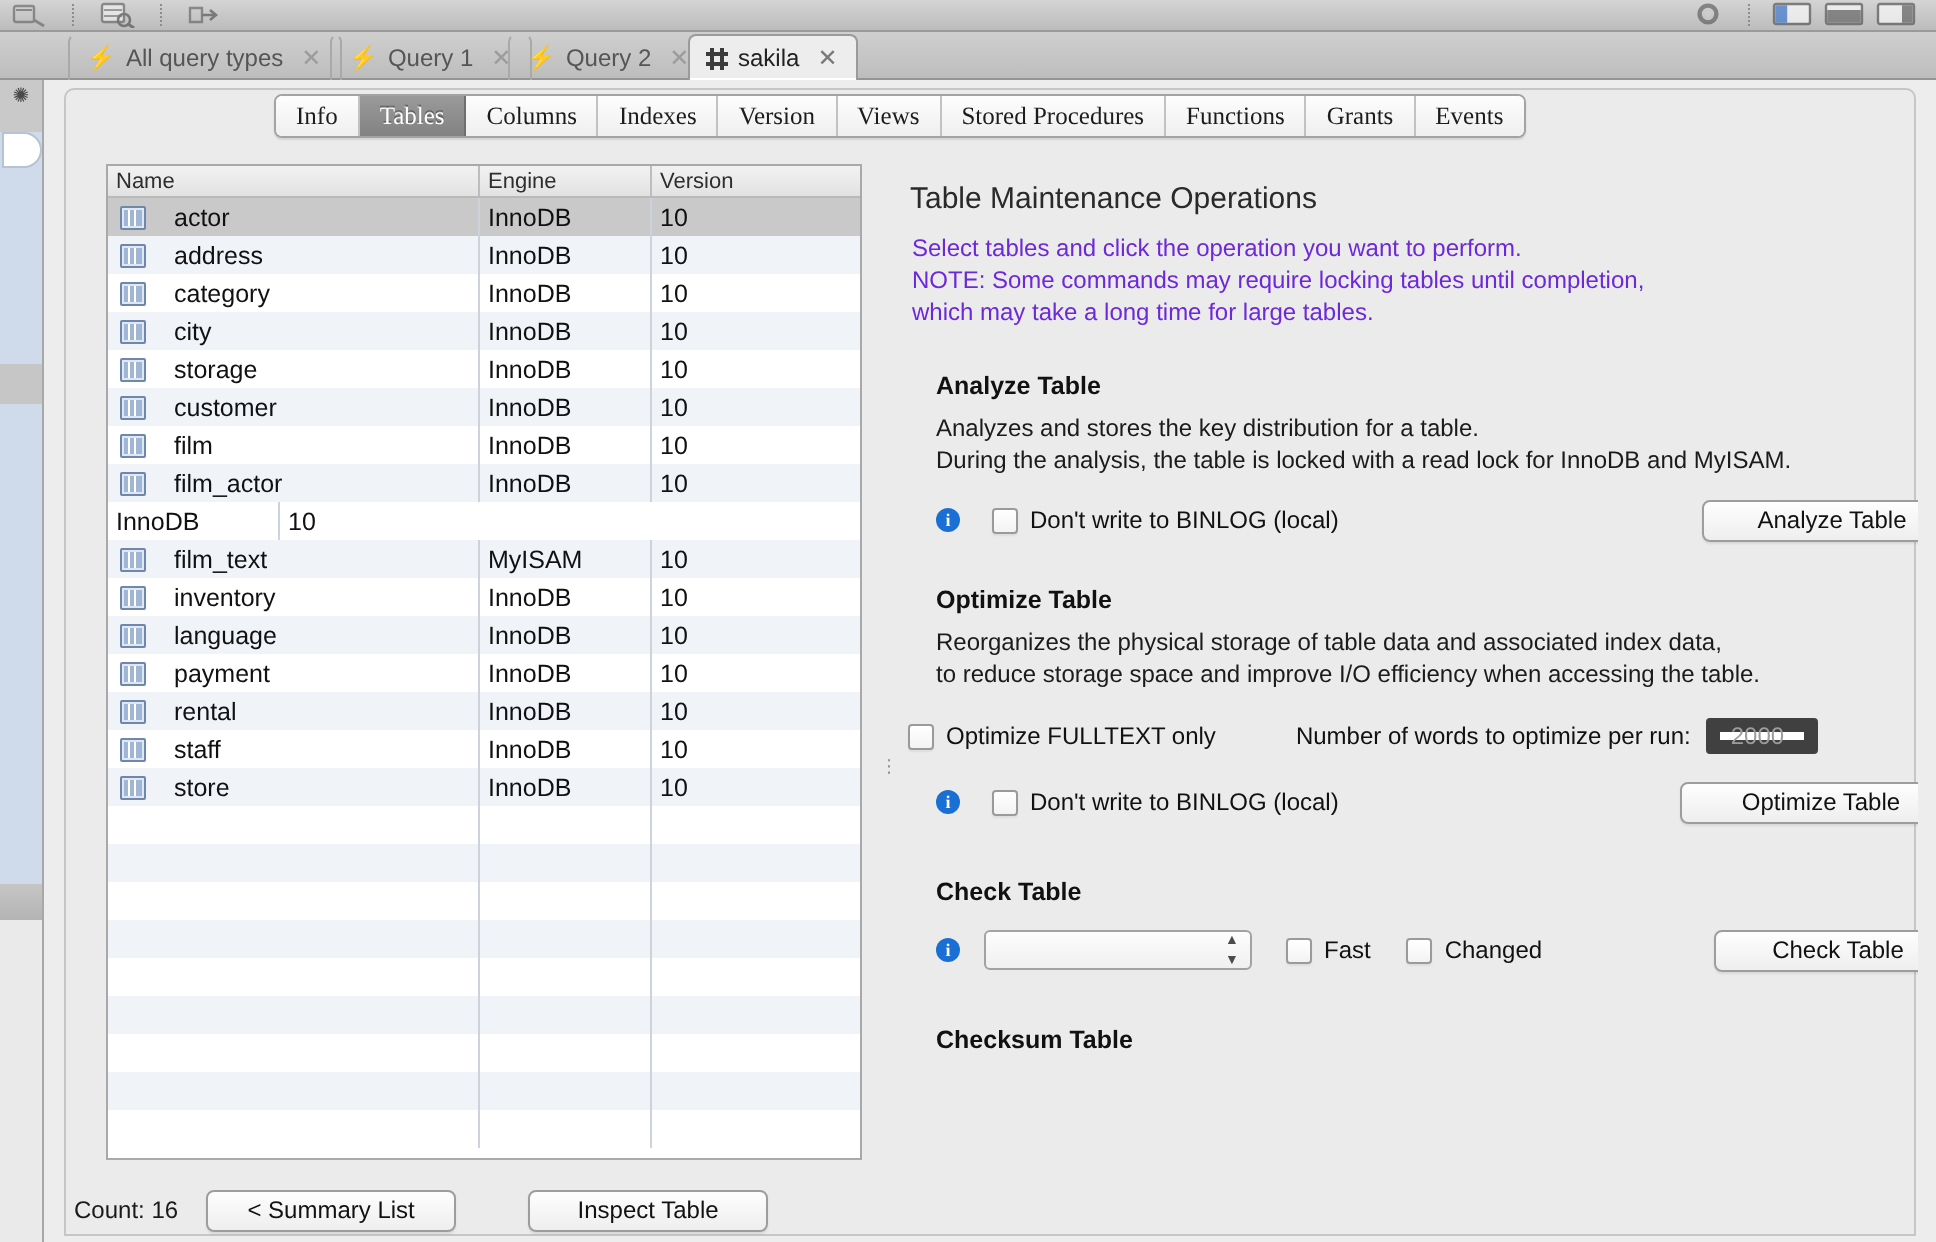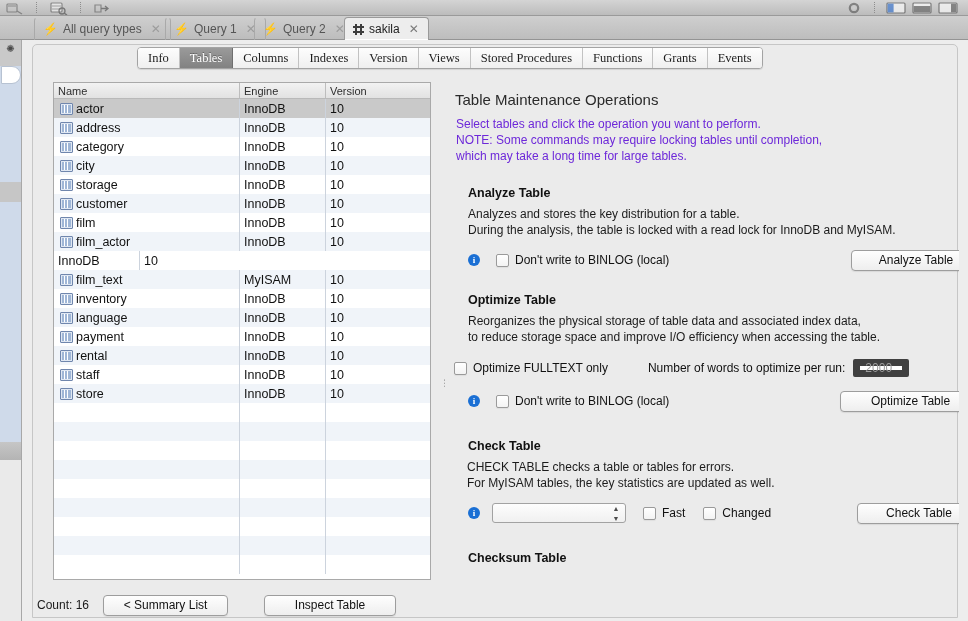--- a/index.html
+++ b/index.html
@@ -172,21 +172,21 @@
   }
   .row.odd  { background: #ffffff; }
   .row.even { background: #f0f4f9; }
   .row.sel  { background: #c9c9c9; }
   .cell {
     height: 19px; display: flex; align-items: center;
     border-right: 1px solid #ccd3dd;
     padding-left: 4px; overflow: hidden; white-space: nowrap;
   }
   .cell:last-child { border-right: none; }
-  .cell.c-name { padding-left: 6px; gap: 3px; }
+  .cell.c-name { padding-left: 6px; gap: 14px; }
   .tbl-ico {
     width: 13px; height: 12px; flex: none;
     background: #ffffff;
     border: 1px solid #6f86ad;
     border-radius: 1px;
     position: relative;
     box-shadow: inset 0 0 0 1px #dfe7f2;
   }
   .tbl-ico::before {
     content: ""; position: absolute; left: 1px; top: 1px;
@@ -558,21 +558,21 @@
               <div class="cell c-ver"></div>
             </div>
           </div>
       </div>
 
       <div class="splitdot">⋮</div>
 
       <div class="listfoot">
         <span>Count: 16</span>
         <span class="btn" style="width:125px;">&lt; Summary List</span>
-        <span class="btn" style="width:132px;margin-left:22px;">Inspect Table</span>
+        <span class="btn" style="width:120px;margin-left:22px;">Inspect Table</span>
       </div>
 
       <div class="right">
 
         <div class="r-title">Table Maintenance Operations</div>
         <div class="r-para">
           <div>Select tables and click the operation you want to perform.</div>
           <div>NOTE: Some commands may require locking tables until completion,</div>
           <div>which may take a long time for large tables.</div>
         </div>
@@ -601,24 +601,20 @@
           <span class="numfield" style="margin-left:8px;">2000</span>
         </div>
         <div class="ctlrow" style="margin-top:11px;">
           <span class="infoico">i</span>
           <span class="cbx" style="margin-left:16px;"></span>
           <span class="cbl">Don't write to BINLOG (local)</span>
           <span class="btn abs" style="left:372px;width:141px;">Optimize Table</span>
         </div>
 
         <div class="sec-h" style="margin-top:27px;">Check Table</div>
-        <div class="sec-p" style="margin-left:29px;">
-          <div>CHECK TABLE checks a table or tables for errors.</div>
-          <div>For MyISAM tables, the key statistics are updated as well.</div>
-        </div>
         <div class="ctlrow" style="margin-top:11px;">
           <span class="infoico">i</span>
           <span class="combo" style="margin-left:12px;">
             <span class="arrows">
                 <span>▲</span>
                 <span>▼</span>
               </span>
           </span>
           <span class="cbx" style="margin-left:17px;"></span>
           <span class="cbl">Fast</span>

